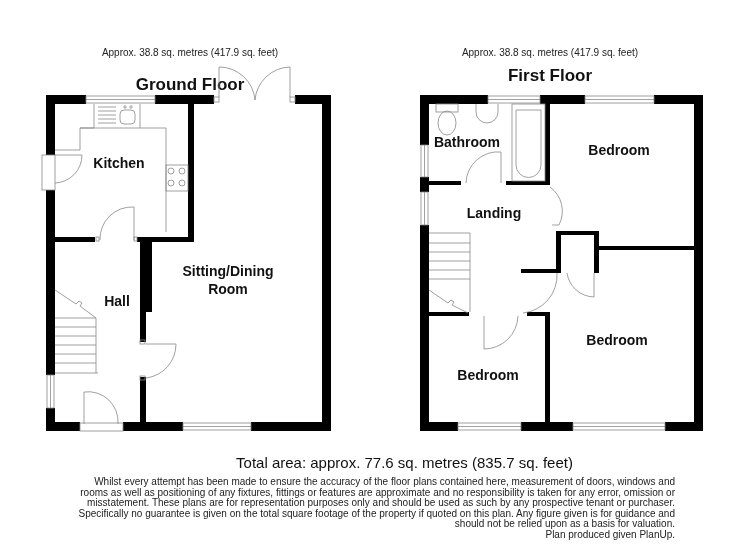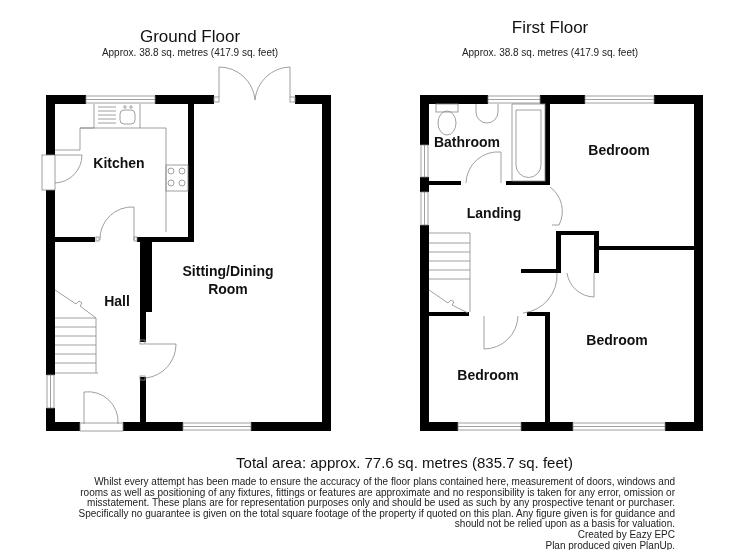--- a/index.html
+++ b/index.html
@@ -1,17 +1,17 @@
 <!DOCTYPE html>
 <html><head>
 <meta charset="utf-8">
 <style>
   html, body { margin:0; padding:0; background:#ffffff; }
   body { width:745px; height:550px; position:relative; overflow:hidden; font-family:"Liberation Sans", sans-serif; color:#111; }
-  .floor-title { position:absolute; font-weight:normal; font-size:17px; text-align:center; width:300px; }
+  .floor-title { position:absolute; font-weight:bold; font-size:17px; text-align:center; width:300px;margin-top:48px; }
   .floor-sub { position:absolute; font-size:10px; text-align:center; width:300px; color:#222; }
   svg.plan { position:absolute; left:0; top:0; }
   .room-label { font-family:"Liberation Sans", sans-serif; font-weight:bold; font-size:14px; fill:#111; }
   .total { position:absolute; left:0; width:745px; top:454px; text-align:center; font-size:15px; color:#111;margin-left:32px; }
   .disclaimer { position:absolute; left:70px; width:605px; top:477px; text-align:right; font-size:10px; line-height:10.6px; color:#222; }
   .credit { display:block; }
 </style>
 </head>
 <body>
 
@@ -199,15 +199,14 @@
     <text class="room-label" x="619" y="155" text-anchor="middle">Bedroom</text>
     <text class="room-label" x="494" y="218" text-anchor="middle">Landing</text>
     <text class="room-label" x="617" y="345" text-anchor="middle">Bedroom</text>
     <text class="room-label" x="488" y="380" text-anchor="middle">Bedroom</text>
   </g>
 </svg>
 
 <div class="total">Total area: approx. 77.6 sq. metres (835.7 sq. feet)</div>
 <div class="disclaimer">
   <span>Whilst every attempt has been made to ensure the accuracy of the floor plans contained here, measurement of doors, windows and rooms as well as positioning of any fixtures, fittings or features are approximate and no responsibility is taken for any error, omission or misstatement. These plans are for representation purposes only and should be used as such by any prospective tenant or purchaser. Specifically no guarantee is given on the total square footage of the property if quoted on this plan. Any figure given is for guidance and should not be relied upon as a basis for valuation.</span>
-  <span class="credit">Created by Eazy EPC</span>
   <span class="credit">Plan produced given PlanUp.</span>
 </div>
 
 </body></html>

